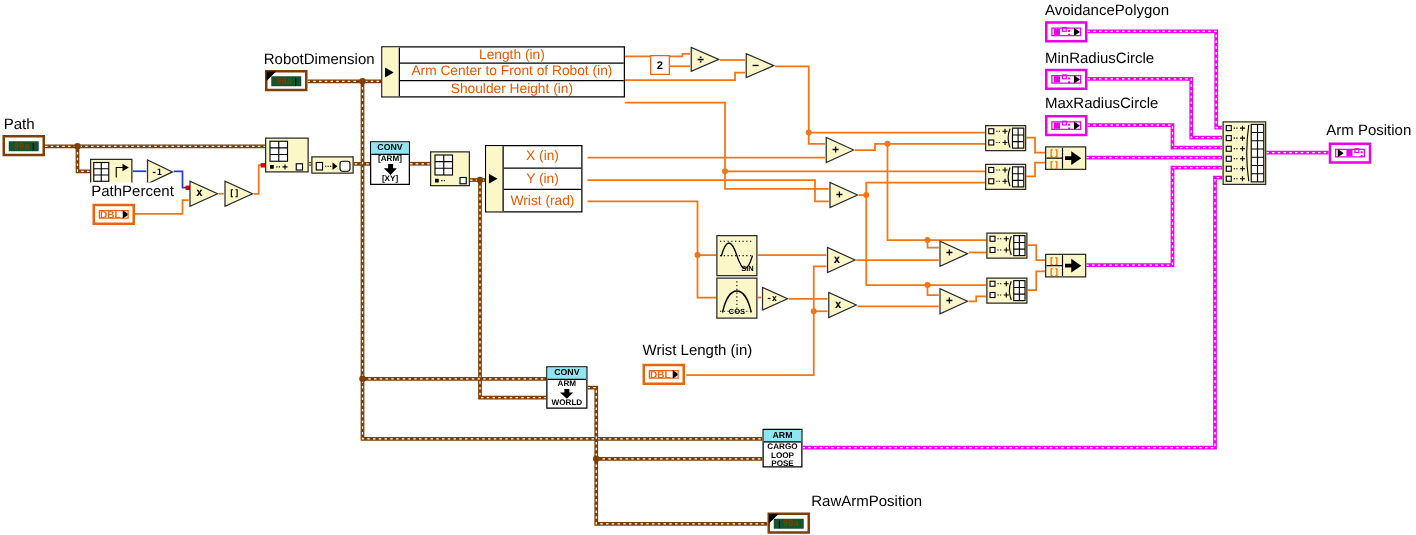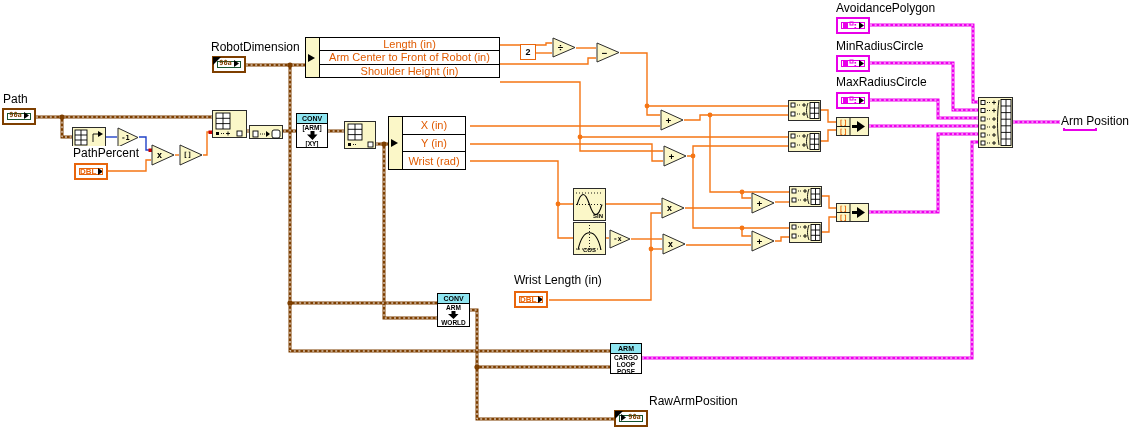--- a/index.html
+++ b/index.html
@@ -21,21 +21,21 @@
   .unb{position:absolute;z-index:2;display:flex;border:1px solid #000;background:#fff;box-sizing:border-box;}
   .unb .strip{width:13px;background:#fbf7c8;border-right:1px solid #000;position:relative;}
   .unb .strip svg{position:absolute;left:2px;top:50%;margin-top:-4px;}
   .unb .rows{flex:1;display:flex;flex-direction:column;}
   .unb .row{flex:1;border-bottom:1px solid #000;display:flex;align-items:center;justify-content:center;
             font-size:11px;color:#e05a00;white-space:nowrap;overflow:hidden;}
   .unb .row:last-child{border-bottom:none;}
   .term{position:absolute;z-index:2;width:34px;height:17px;background:#fff;box-sizing:border-box;}
   .term .inner{position:absolute;left:3px;top:3px;right:3px;bottom:3px;display:flex;align-items:center;
                justify-content:center;gap:2px;}
-  .t-br{border:2px solid #7e3f00;} .t-br .inner{border:1px solid #14532d;align-items:flex-end;}
+  .t-br{border:2px solid #7e3f00;} .t-br .inner{border:4px solid #14532d;}
   .t-or{border:2px solid #e8650c;} .t-or .inner{border:1px solid #e8650c;}
   .t-mg{border:2px solid #e800e8;} .t-mg .inner{border:1px solid #e800e8;}
   .gtxt{font:bold 7px "DejaVu Sans Mono",monospace;color:#7e3f00;letter-spacing:0;}
   .dbl{font:bold 8px "Liberation Sans",sans-serif;color:#e8650c;}
   .wedge{position:absolute;left:-1px;top:-1px;z-index:4;}
   .iconlabel{position:absolute;font:bold 6px "Liberation Sans",sans-serif;color:#000;z-index:3;}
   .konst{position:absolute;z-index:2;background:#fff;border:1px solid #e8650c;box-sizing:border-box;
          display:flex;align-items:center;justify-content:center;font:bold 9px "Liberation Sans",sans-serif;color:#000;}
   path.rail{fill:none;stroke-width:3px;}
   path.rail.brn{stroke:#7e3f00;} path.rail.mag{stroke:#ee00ee;}
@@ -164,21 +164,21 @@
   </g>
 </svg>
 
 <div class="lbl" style="left:2px;top:92px">Path</div>
 <div class="lbl" style="left:72px;top:146px">PathPercent</div>
 <div class="lbl" style="left:210px;top:40px">RobotDimension</div>
 <div class="lbl" style="left:513px;top:273px">Wrist Length (in)</div>
 <div class="lbl" style="left:835px;top:1px">AvoidancePolygon</div>
 <div class="lbl" style="left:835px;top:39px">MinRadiusCircle</div>
 <div class="lbl" style="left:835px;top:75px">MaxRadiusCircle</div>
-<div class="lbl" style="left:1060px;top:114px">Arm Position</div>
+<div class="lbl" style="left:1060px;top:97px">Arm Position</div>
 <div class="lbl" style="left:648px;top:394px">RawArmPosition</div>
 
 <div class="term t-br" style="left:2px;top:108px">
   <div class="inner">
         <span class="gtxt">90a</span>
   <svg width="5" height="7">
           <polygon points="0,0 0,7 5,3.5" fill="#000"></polygon>
         </svg>
       </div>
 </div>

